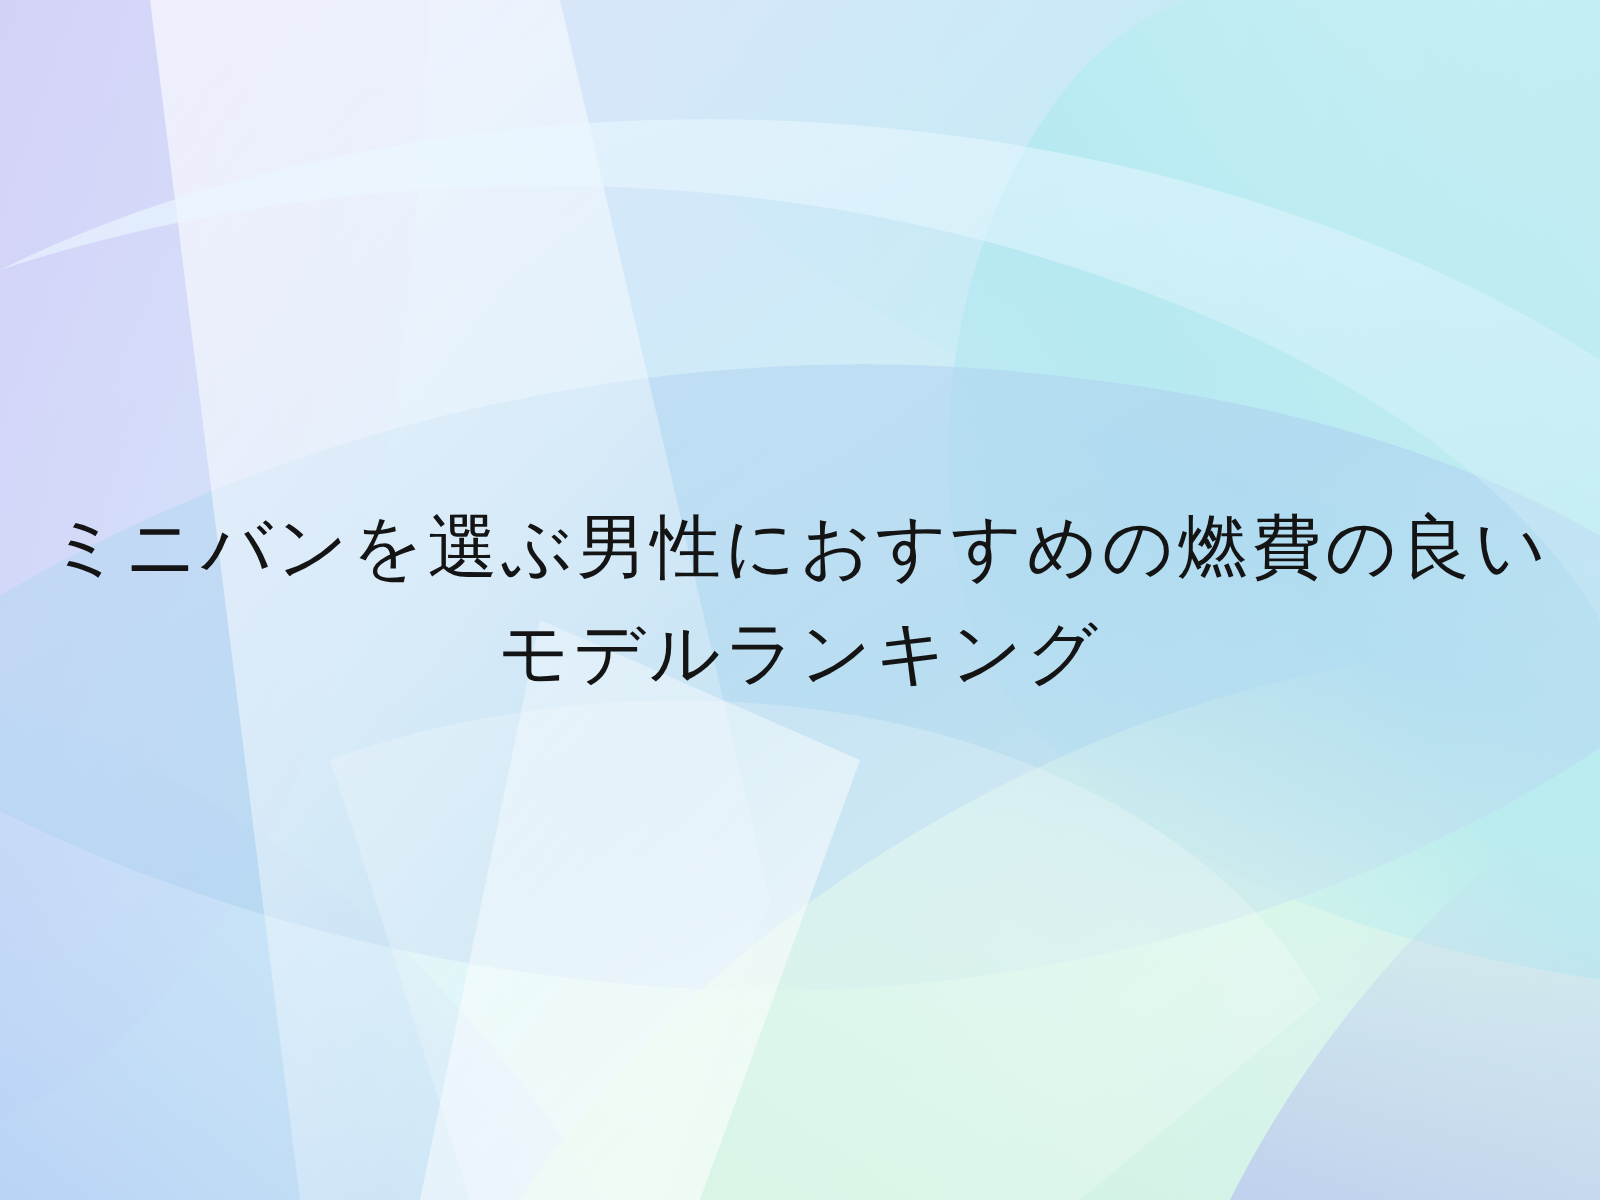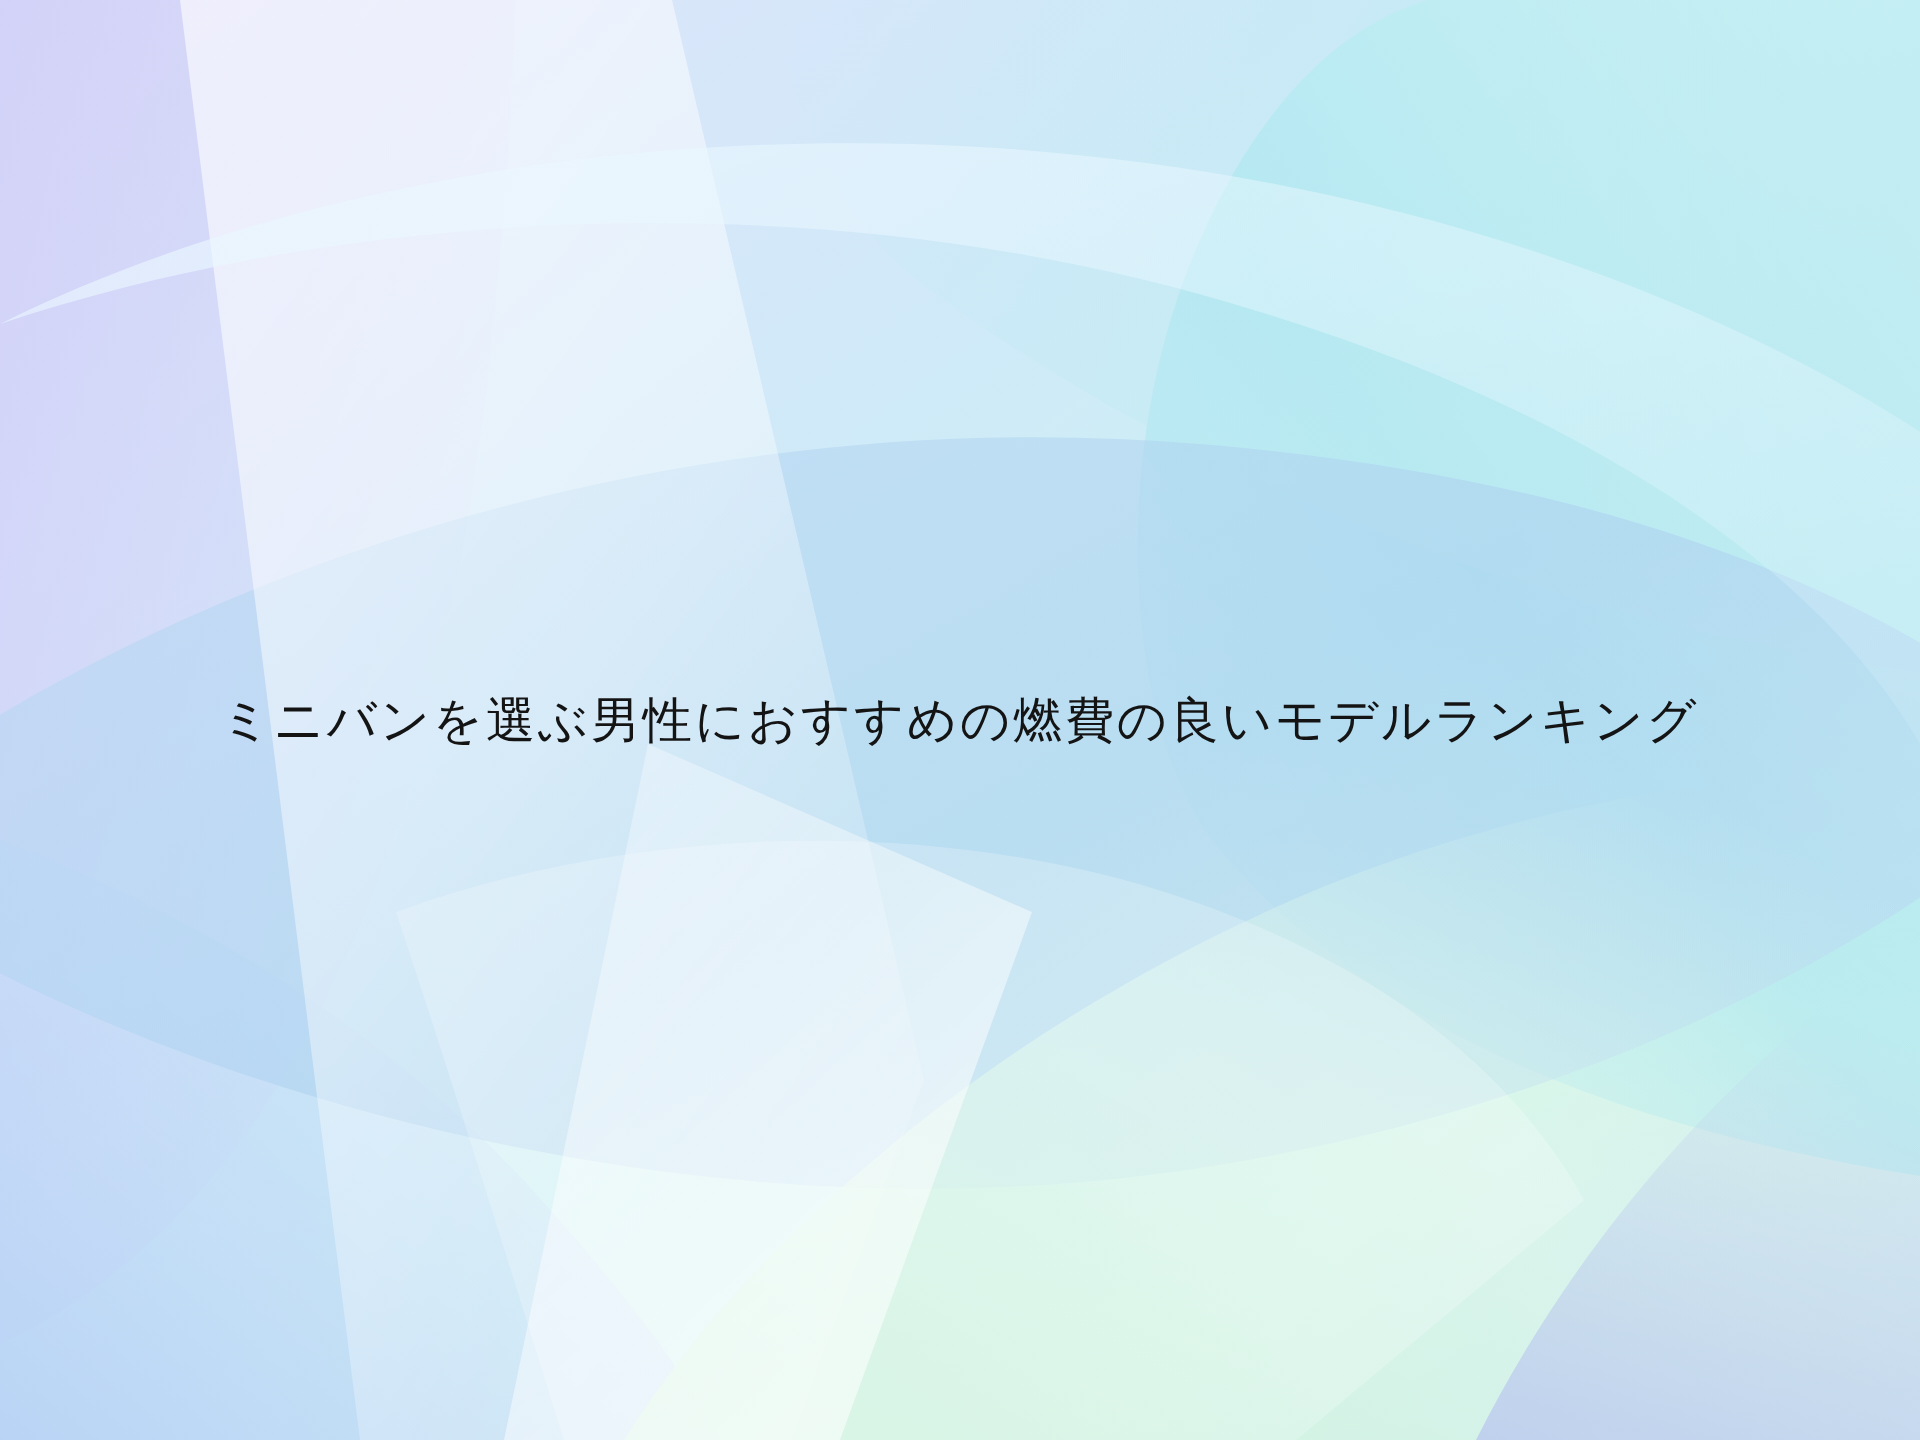--- a/index.html
+++ b/index.html
@@ -45,21 +45,21 @@
     align-items: center;
     justify-content: center;
     pointer-events: none;
   }
   #title-text {
     width: 1510px;
     margin: 0 auto;
     text-align: center;
     font-family: "DejaVu Sans", "Liberation Sans", sans-serif;
     font-weight: 300;
-    font-size: 41px;
+    font-size: 70px;
     line-height: 1.52;
     letter-spacing: 0.055em;
     color: #141414;
     white-space: normal;
     word-break: break-all;
     -webkit-font-smoothing: antialiased;
   }
 </style>
 </head>
 <body>

